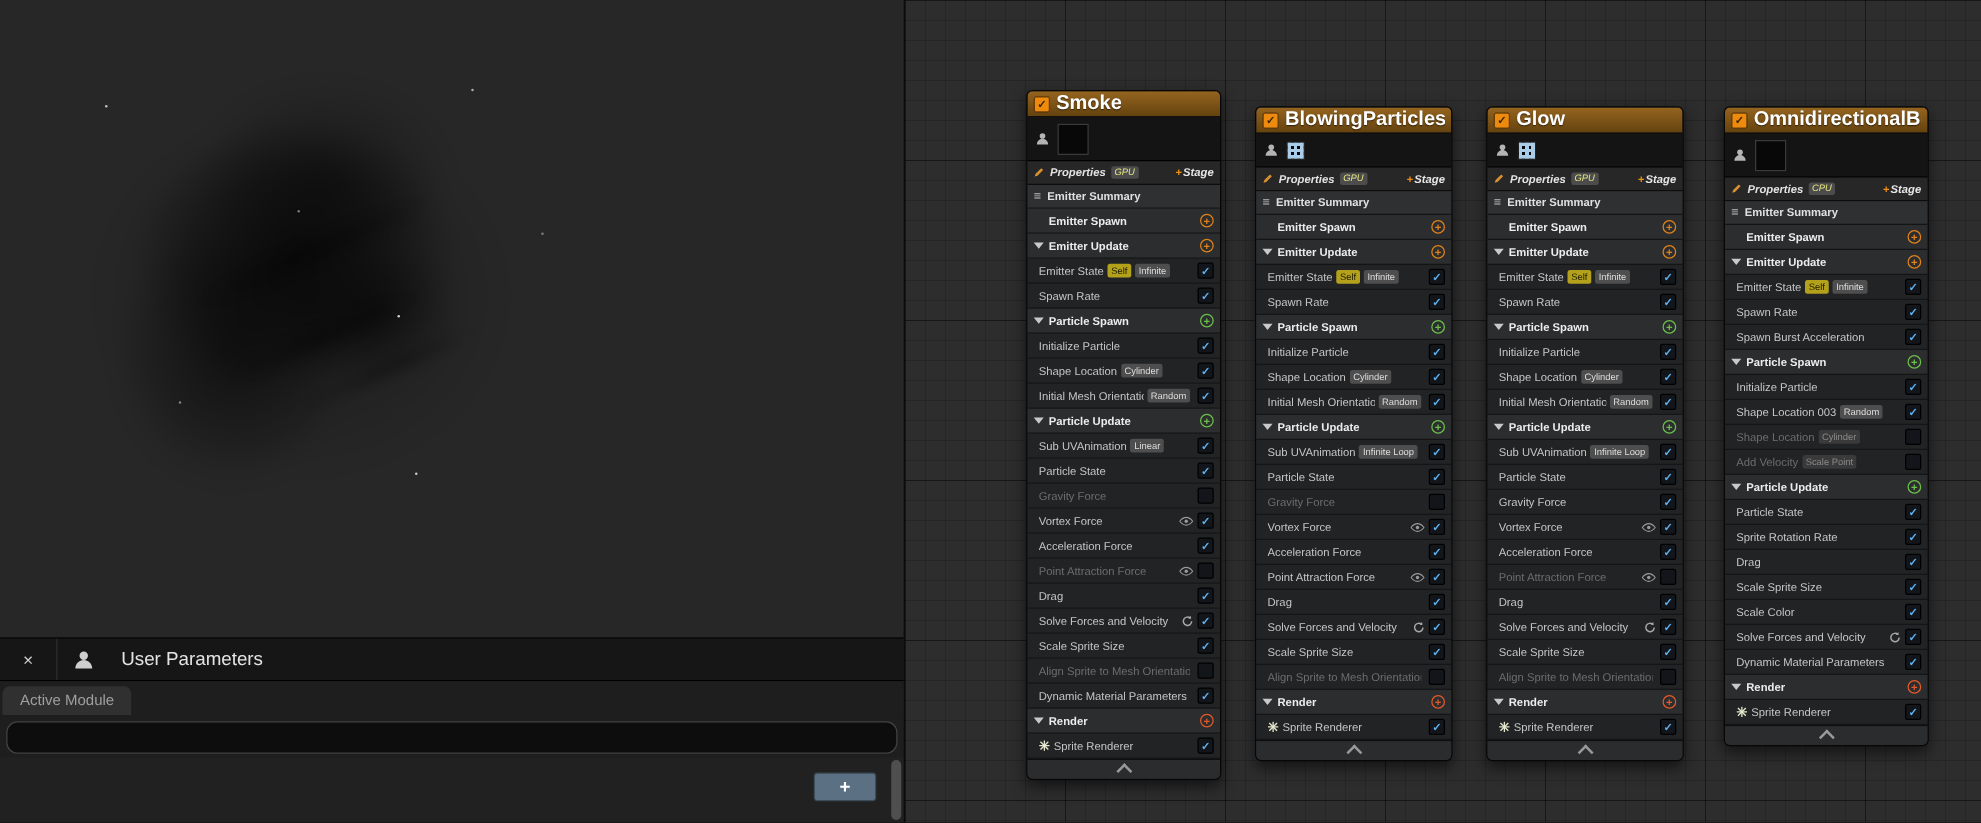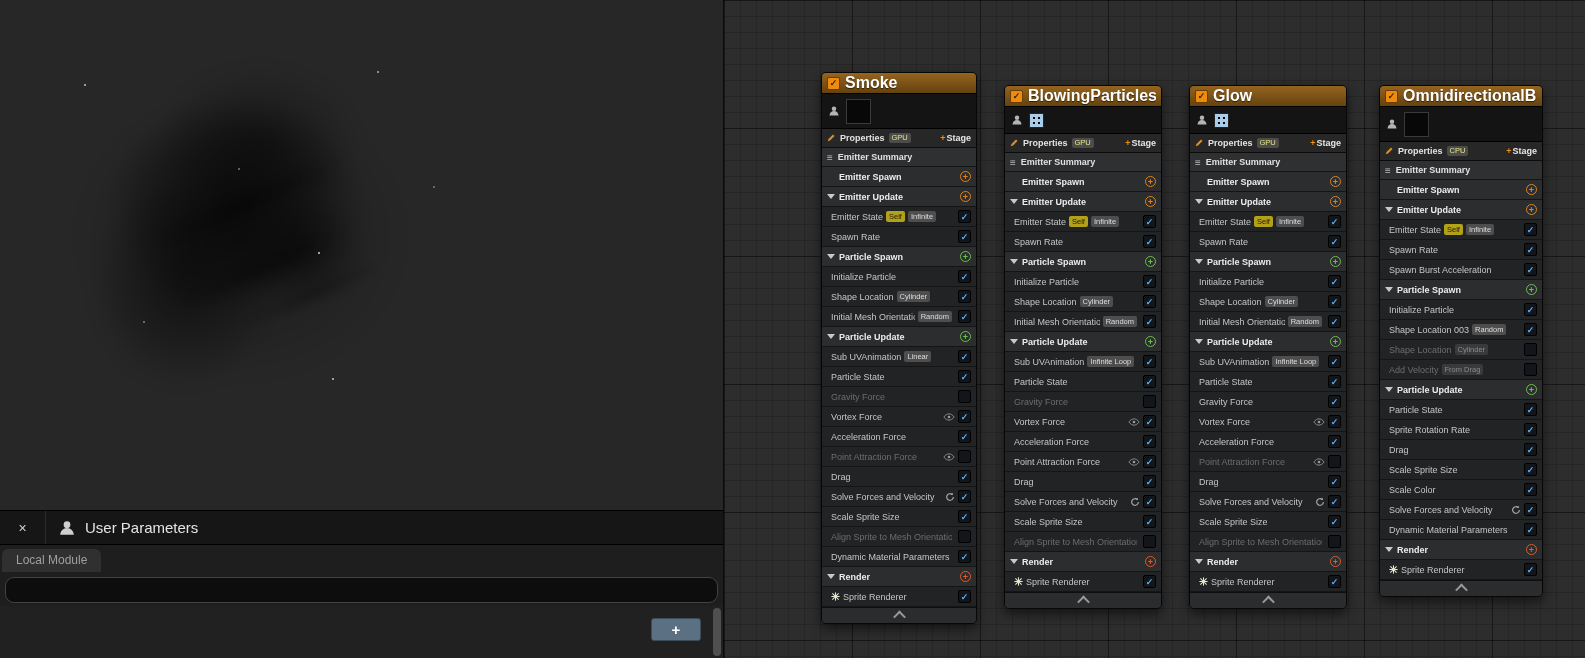--- a/index.html
+++ b/index.html
@@ -20,21 +20,21 @@
       radial-gradient(60% 8% at 50% 30%, rgba(0,0,0,.5), rgba(0,0,0,0) 70%),
       radial-gradient(50% 7% at 42% 55%, rgba(0,0,0,.5), rgba(0,0,0,0) 70%),
       radial-gradient(45% 6% at 58% 72%, rgba(0,0,0,.45), rgba(0,0,0,0) 70%);
     transform:rotate(-24deg);}
   .dot{position:absolute;width:2px;height:2px;border-radius:50%;background:#e8e8e8;}
 
   
   .left-bottom{position:absolute;left:0;top:510px;width:723px;height:148px;background:#1f1f1f;border-top:1px solid #000;box-sizing:border-box;}
   .tabbar{display:flex;align-items:stretch;height:33px;background:#161616;border-bottom:1px solid #000;}
   .closetab{width:45px;display:flex;align-items:center;justify-content:center;color:#cfcfcf;font-size:14px;border-right:1px solid #2c2c2c;cursor:pointer;}
-  .ptab{display:flex;align-items:center;gap:9px;padding:0 34px 0 12px;color:#e4e4e4;font-size:15px;cursor:pointer;}
+  .ptab{display:flex;align-items:center;gap:21px;padding:0 34px 0 12px;color:#e4e4e4;font-size:15px;cursor:pointer;}
   .ticon svg{display:block;}
   .strip{height:28px;background:#1e1e1e;}
   .amtab{display:inline-block;margin:4px 0 0 2px;padding:4px 14px 5px 14px;background:#303030;border-radius:6px 6px 0 0;color:#9f9f9f;font-size:12px;}
   .pillwrap{height:33px;background:#1e1e1e;display:flex;align-items:center;}
   .pill{flex:1;height:24px;margin:0 5px;background:#0d0d0d;border:1px solid #424242;border-radius:9px;}
   .bottom-area{position:relative;height:52px;background:#212121;}
   .plusbtn{position:absolute;right:22px;top:12px;width:50px;height:23px;background:#5b7183;border:1px solid #3c4c59;border-radius:3px;color:#fff;font-size:15px;font-weight:bold;line-height:20px;text-align:center;padding:0;cursor:pointer;font-family:"Liberation Sans",sans-serif;}
   .vscroll{position:absolute;right:2px;bottom:2px;width:8px;height:48px;background:#4f4f4f;border-radius:4px;}
 
   
@@ -54,21 +54,21 @@
        color:#3c2400;font-size:9px;font-weight:bold;display:flex;align-items:center;justify-content:center;flex:0 0 auto;}
   .ht{color:#fff;font-weight:bold;font-size:16px;text-shadow:0 1px 1px rgba(0,0,0,.6);white-space:nowrap;overflow:hidden;}
   .tr{display:flex;align-items:center;gap:6px;padding:0 6px;height:34px;background:#141414;}
   .tr.short{height:26px;}
   .ip svg{display:block;}
   .ti{width:25px;height:25px;background:#070807;border:1px solid #3a3a3a;box-sizing:border-box;}
   .tg{width:15px;height:15px;background-color:#04070b;box-sizing:border-box;border:1px solid #222;
       background-image:
         repeating-linear-gradient(0deg,#a9cde8 0 3px, transparent 3px 5px),
         repeating-linear-gradient(90deg,#a9cde8 0 3px, transparent 3px 5px);}
-  .pr{display:flex;align-items:center;gap:4px;height:18px;padding:0 5px;background:#272727;border-top:1px solid #000;border-bottom:1px solid #0c0c0c;}
+  .pr{display:flex;align-items:center;gap:4px;height:18px;padding:0 5px;background:#272727;border-top:1px solid #000;border-bottom:1px solid #0c0c0c;font-style:italic;}
   .pl{font-weight:bold;color:#e2e2e2;}
   .gb{background:#4c4c4c;color:#e6e685;border-radius:2px;font-size:7.5px;padding:0 3px;line-height:10px;}
   .sp{flex:1;}
   .stg{color:#e6e6e6;font-weight:bold;white-space:nowrap;}
   .stg .plus{color:#ef8f12;margin-right:1px;}
   .sm{display:flex;align-items:center;gap:5px;height:18px;padding:0 5px;background:#2e3032;border-bottom:1px solid #141414;font-weight:bold;color:#e0e0e0;}
   .smi{color:#bdbdbd;font-size:10px;}
   .sec{display:flex;align-items:center;gap:4px;height:19px;padding:0 5px;background:#2b2d2f;border-bottom:1px solid #141414;text-align:center;}
   .secl{font-weight:bold;color:#ececec;white-space:nowrap;}
   .tri{width:0;height:0;border-left:4px solid transparent;border-right:4px solid transparent;border-top:5px solid #c9c9c9;flex:0 0 auto;}
@@ -117,21 +117,21 @@
         <span class="ticon">
           <svg width="18" height="18" viewBox="0 0 16 16">
               <circle cx="8" cy="5" r="3" fill="#cfcfcf"></circle>
               <path d="M2 14c0-3.3 2.7-6 6-6s6 2.7 6 6z" fill="#cfcfcf"></path>
             </svg>
         </span>
         <span class="tlabel">User Parameters</span>
       </div>
     </div>
     <div class="strip">
-      <div class="amtab">Local Module</div>
+      <div class="amtab">Active Module</div>
     </div>
     <div class="pillwrap">
       <div class="pill"></div>
     </div>
     <div class="bottom-area">
       <button class="plusbtn">+</button>
     </div>
     <div class="vscroll"></div>
   </div>
 
@@ -737,21 +737,21 @@
           <span class="cb on">✓</span>
         </div>
         <div class="mr">
           <span class="ml dim">Shape Location</span>
           <span class="bdg dim">Cylinder</span>
           <span class="sp"></span>
           <span class="cb"></span>
         </div>
         <div class="mr">
           <span class="ml dim">Add Velocity</span>
-          <span class="bdg dim">From Drag</span>
+          <span class="bdg dim">Scale Point</span>
           <span class="sp"></span>
           <span class="cb"></span>
         </div>
         <div class="sec">
           <span class="tri"></span>
           <span class="secl">Particle Update</span>
           <span class="sp"></span>
           <span class="cir green">+</span>
         </div>
         <div class="mr">

